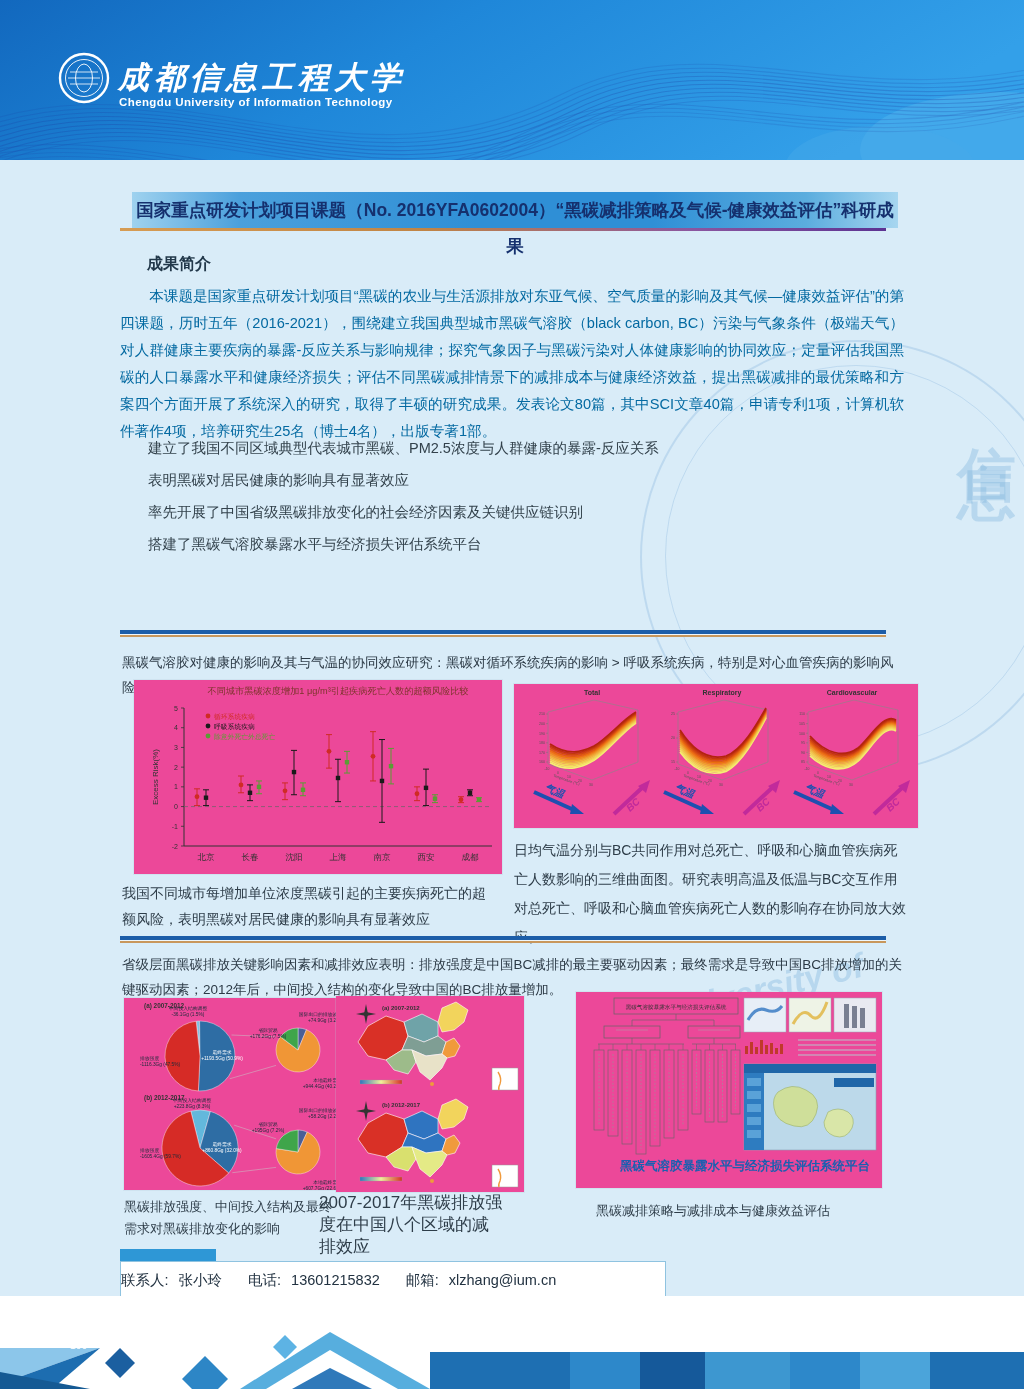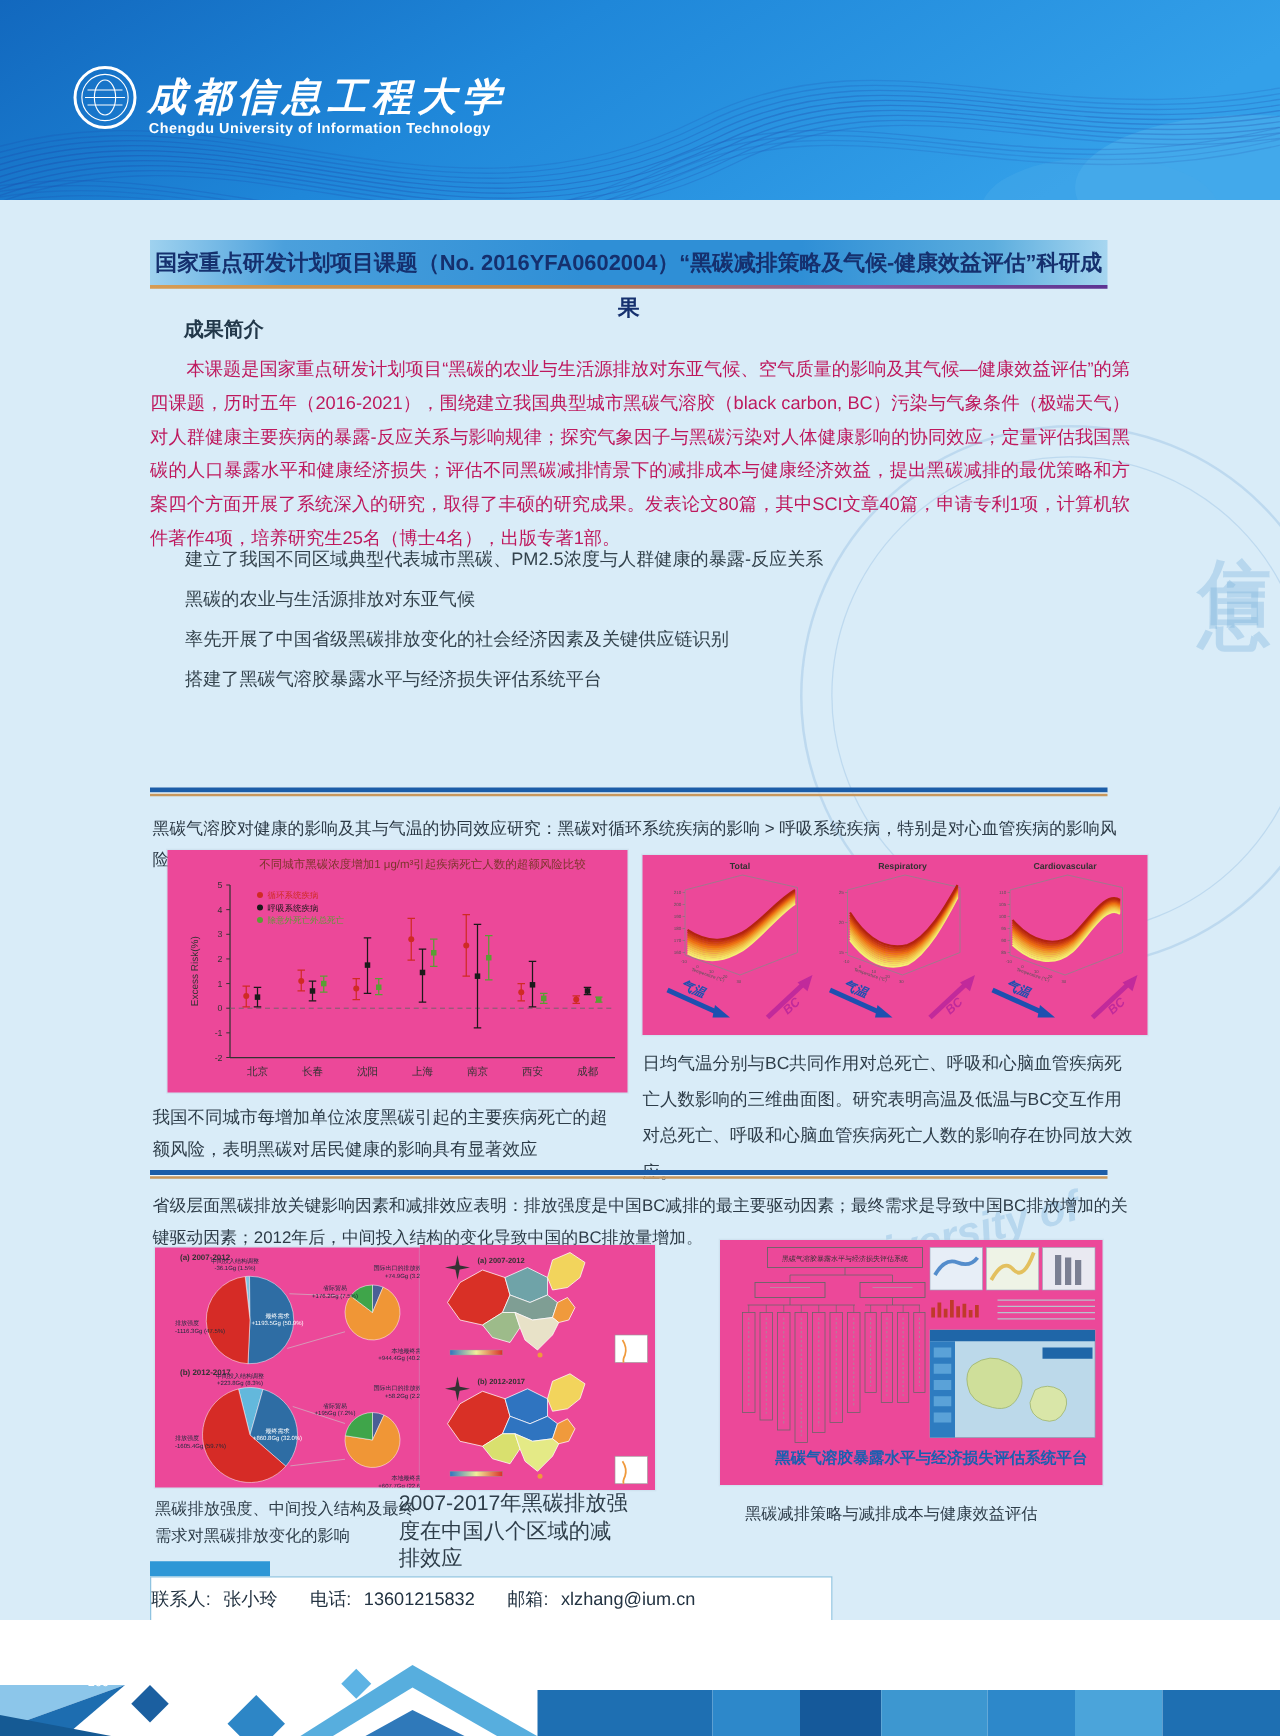--- a/index.html
+++ b/index.html
@@ -5,28 +5,28 @@
   html,body{margin:0;padding:0;background:#ffffff;}
   body{font-family:"Liberation Sans","DejaVu Sans",sans-serif;color:#2f3e4a;}
   #page{position:relative;width:1024px;height:1389px;background:#ffffff;overflow:hidden;}
   
   #hdr{position:absolute;left:0;top:0;width:1024px;height:160px;}
   
   #content-bg{position:absolute;left:0;top:160px;width:1024px;height:1136px;background:#d9ecf8;}
   .wm-circle{position:absolute;border-radius:50%;border:2px solid rgba(120,170,215,.28);}
   .wm-text{position:absolute;color:rgba(130,182,222,.38);font-weight:bold;pointer-events:none;}
   
-  #banner{position:absolute;left:120px;top:192px;width:766px;height:36px;
+  #banner{position:absolute;left:132px;top:192px;width:766px;height:36px;
     background:linear-gradient(90deg,#9fd2ef 0%,#4ba0dc 14%,#2f8fd6 45%,#2f8fd6 68%,#5badde 88%,#a7d6f0 100%);
     text-align:center;line-height:36px;font-size:17.5px;font-weight:bold;color:#15306e;}
   #banner-rule{position:absolute;left:120px;top:228px;width:766px;height:3px;
     background:linear-gradient(90deg,#d69c54 0%,#c08445 40%,#8a56a0 75%,#5c3392 100%);}
   .h-intro{position:absolute;left:147px;top:254px;font-size:16px;font-weight:bold;color:#22384a;}
   .para{position:absolute;left:120px;top:283px;width:784px;font-size:14.6px;line-height:27px;
-    text-align:justify;color:#be185d;text-indent:2em;}
+    text-align:justify;color:#0369a1;text-indent:2em;}
   .bullets{position:absolute;left:148px;top:432px;width:760px;font-size:14.5px;color:#33424c;}
   .bullets div{line-height:32px;white-space:nowrap;}
   .rule{position:absolute;left:120px;width:766px;height:8px;}
   .rule .b{height:4px;background:#1c5da8;}
   .rule .g{height:1px;background:#eef6fb;}
   .rule .t{height:2px;background:#c8975c;}
   .lead{position:absolute;font-size:13.5px;color:#2c3a46;line-height:25px;}
   .panel{position:absolute;background:#ec4899;box-shadow:0 0 0 1px rgba(180,200,215,.25);padding-left:12px;}
   .cap{position:absolute;font-size:14px;color:#2e3d49;}
   
@@ -93,21 +93,21 @@
     <div class="wm-text" style="left:660px;top:810px;font-size:34px;font-style:italic;transform:rotate(-14deg);">University of</div>
   </div>
 
   <div id="banner">国家重点研发计划项目课题（No. 2016YFA0602004）“黑碳减排策略及气候-健康效益评估”科研成果</div>
   <div id="banner-rule"></div>
 
   <div class="h-intro">成果简介</div>
   <div class="para">本课题是国家重点研发计划项目“黑碳的农业与生活源排放对东亚气候、空气质量的影响及其气候—健康效益评估”的第四课题，历时五年（2016-2021），围绕建立我国典型城市黑碳气溶胶（black carbon, BC）污染与气象条件（极端天气）对人群健康主要疾病的暴露-反应关系与影响规律；探究气象因子与黑碳污染对人体健康影响的协同效应；定量评估我国黑碳的人口暴露水平和健康经济损失；评估不同黑碳减排情景下的减排成本与健康经济效益，提出黑碳减排的最优策略和方案四个方面开展了系统深入的研究，取得了丰硕的研究成果。发表论文80篇，其中SCI文章40篇，申请专利1项，计算机软件著作4项，培养研究生25名（博士4名），出版专著1部。</div>
   <div class="bullets">
     <div>建立了我国不同区域典型代表城市黑碳、PM2.5浓度与人群健康的暴露-反应关系</div>
-    <div>黑碳的农业与生活源排放对东亚气候</div>
+    <div>表明黑碳对居民健康的影响具有显著效应</div>
     <div>率先开展了中国省级黑碳排放变化的社会经济因素及关键供应链识别</div>
     <div>搭建了黑碳气溶胶暴露水平与经济损失评估系统平台</div>
   </div>
 
   <div class="rule" style="top:630px;">
     <div class="b"></div>
       <div class="g"></div>
       <div class="t"></div>
   </div>
 

